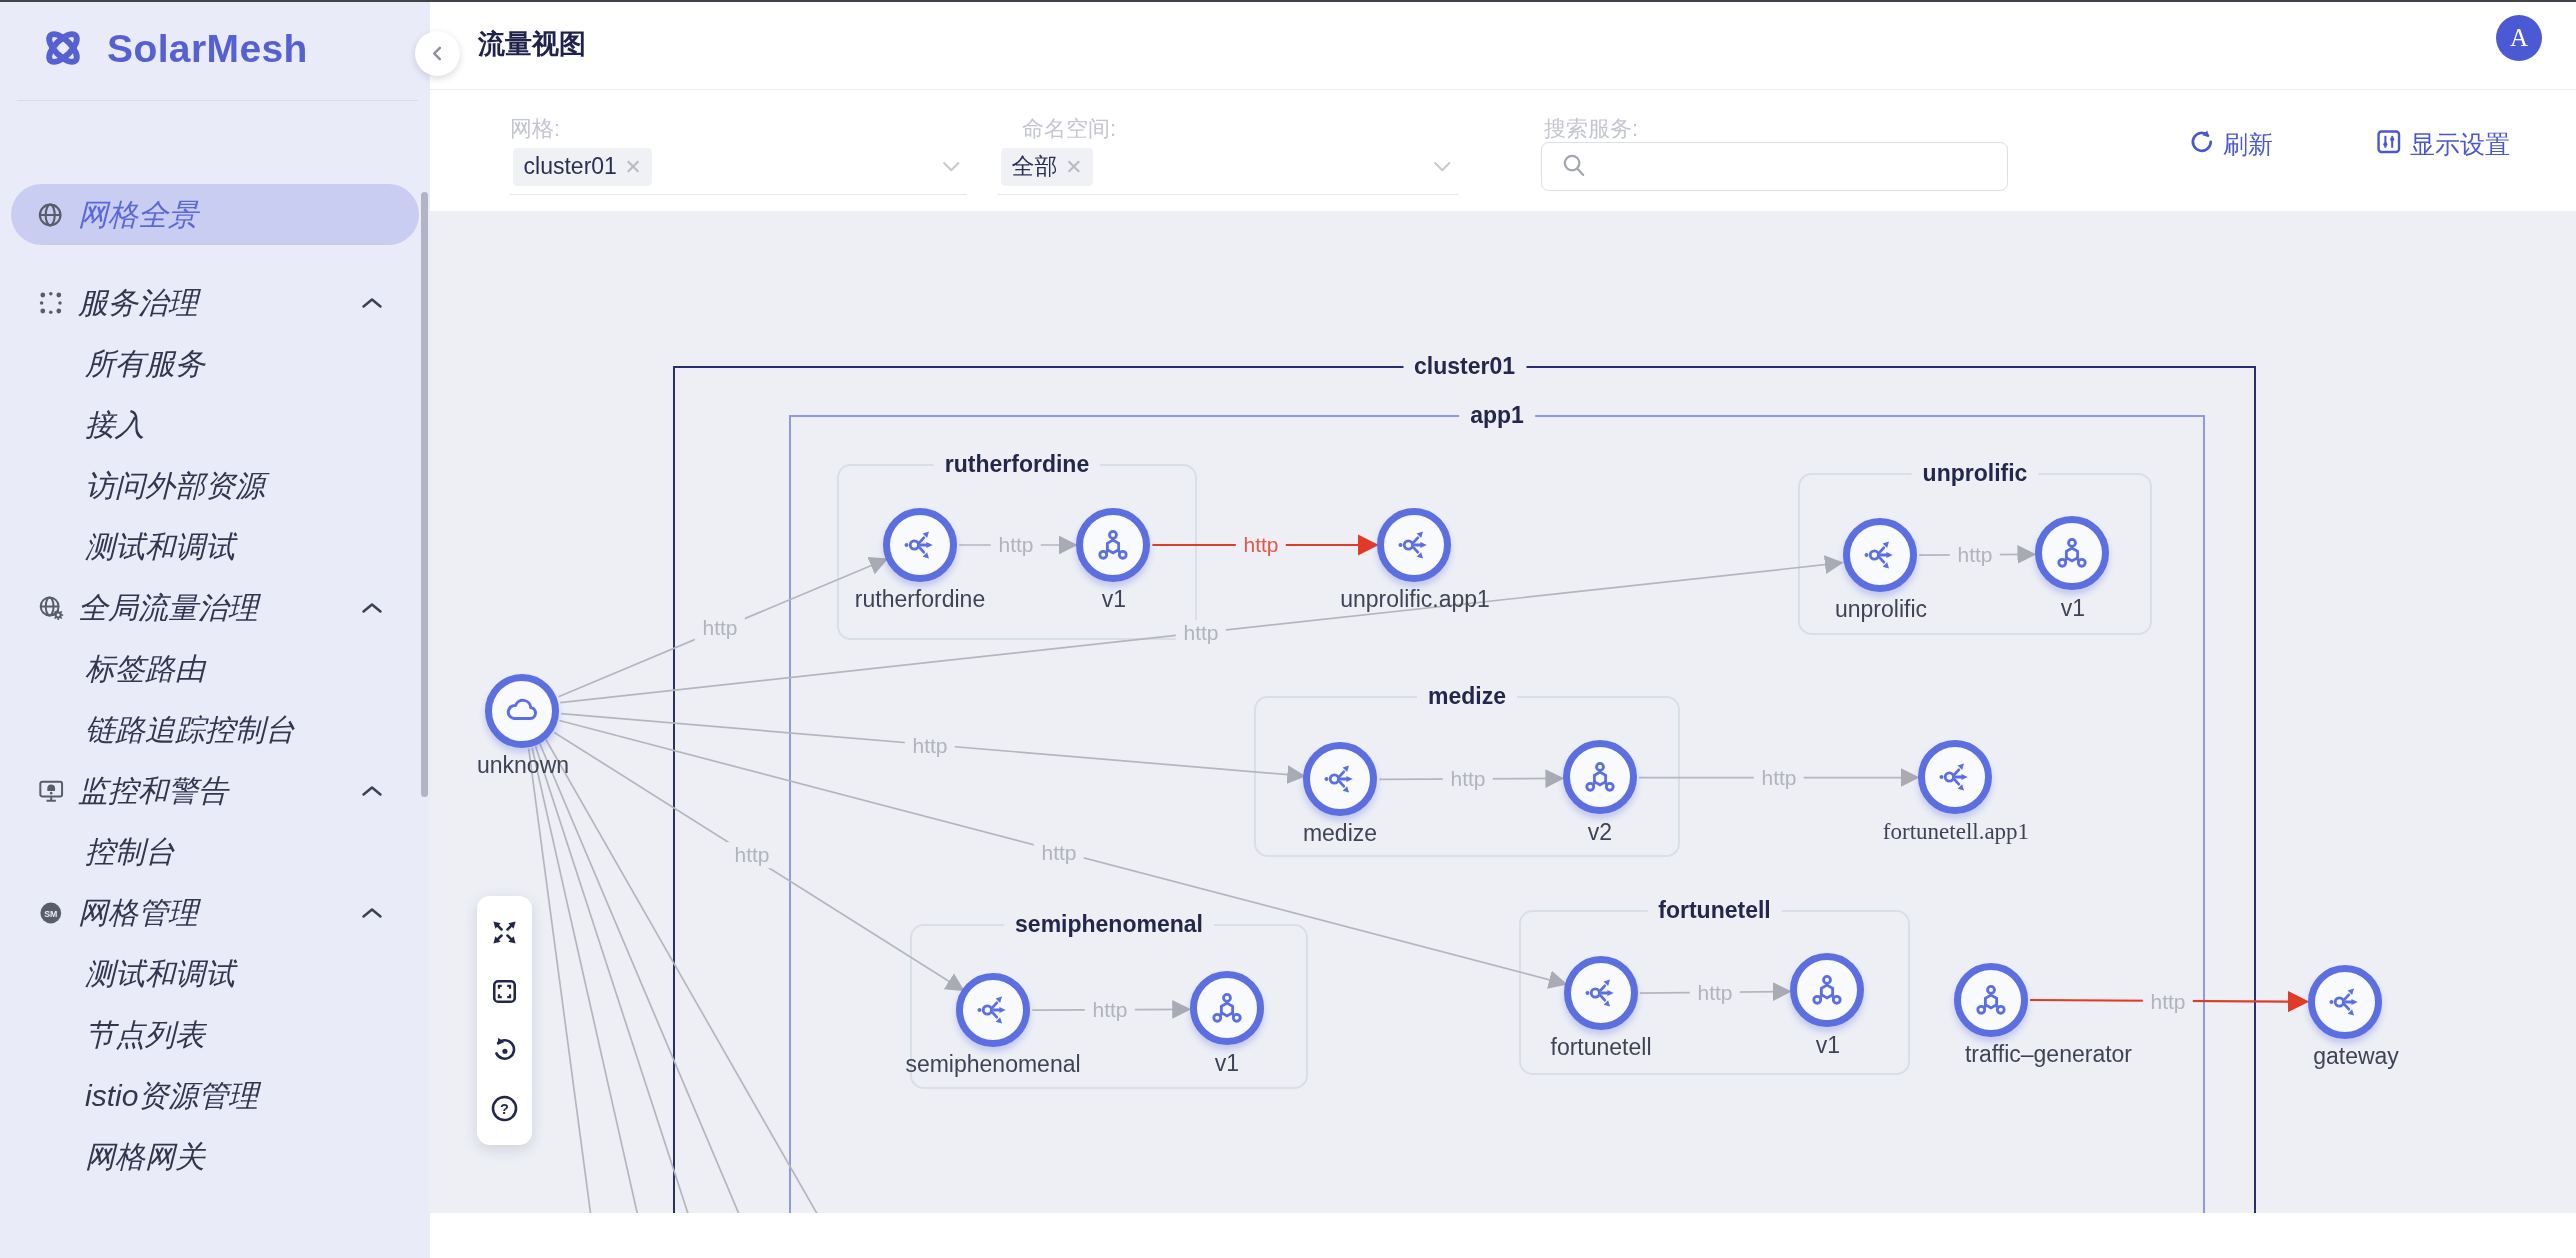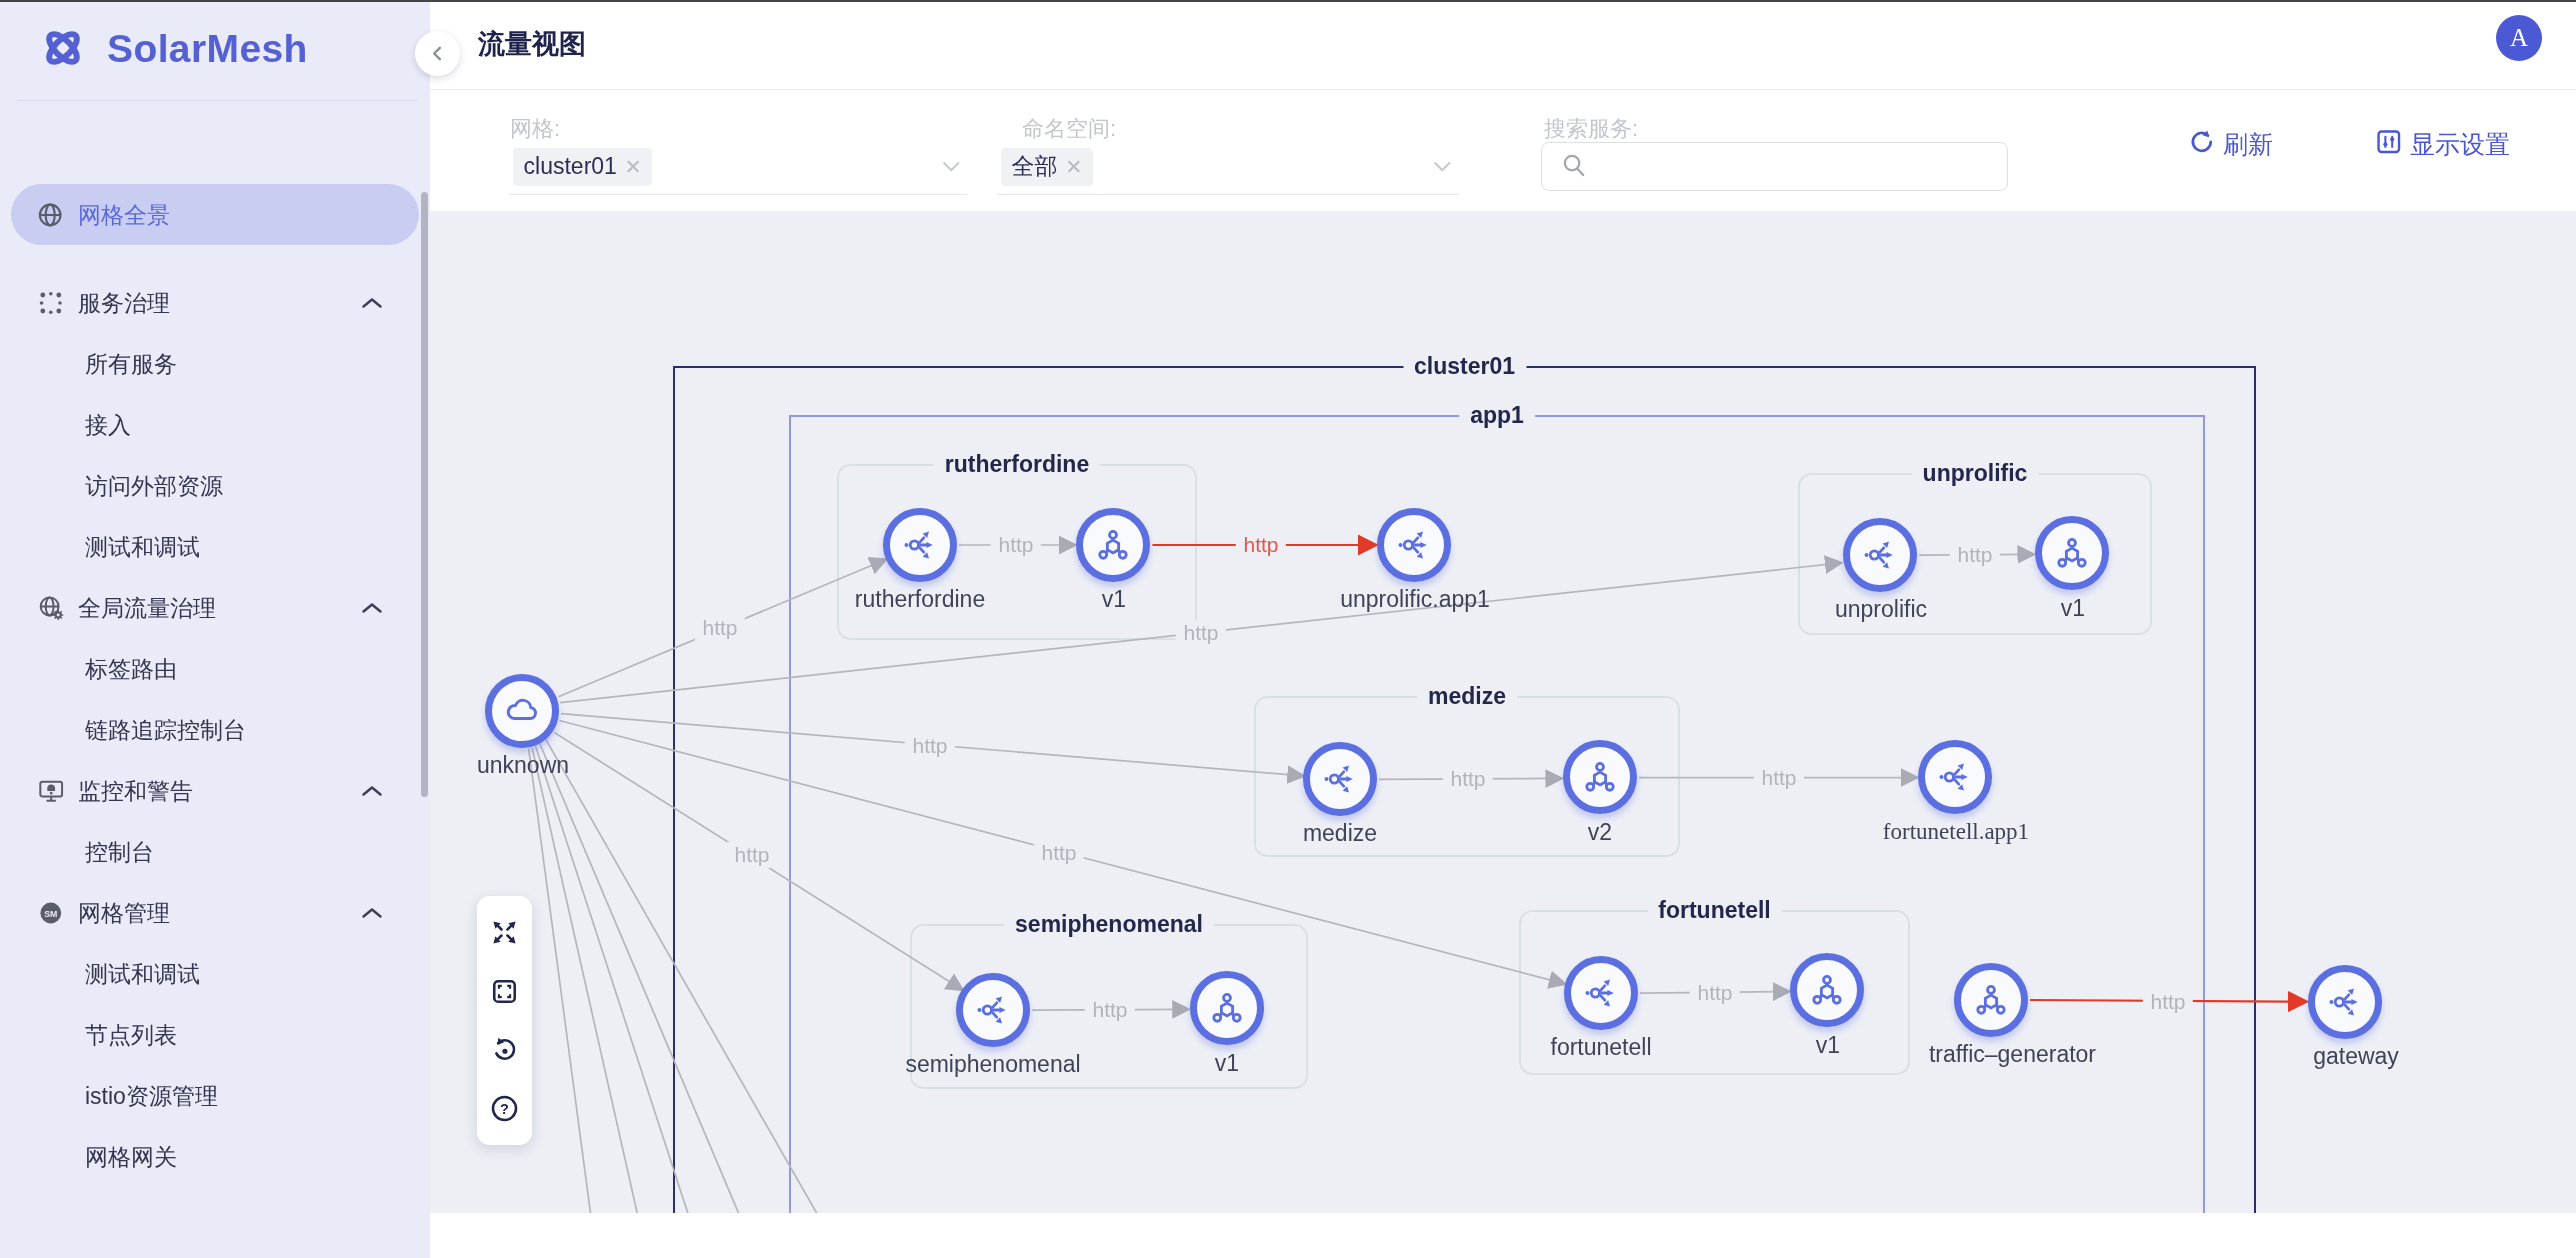--- a/index.html
+++ b/index.html
@@ -13,21 +13,21 @@
   #logo .brand{font-size:39px;font-weight:bold;color:#5560d2;letter-spacing:0.4px;}
   #side-divider{position:absolute;left:17px;top:100px;width:401px;height:0;border-top:1.7px solid #d9dbec;}
   #import-btn{position:absolute;left:61px;top:123px;height:49px;display:flex;align-items:stretch;
       background:#5b66d9;border-radius:7.7px;overflow:hidden;cursor:pointer;}
   #import-btn .main{display:flex;align-items:center;padding:0 22px;color:#fff;font-size:25px;}
   #import-btn .sep{width:1.7px;background:rgba(255,255,255,.38);margin:6.8px 0;}
   #import-btn .chev{display:flex;align-items:center;justify-content:center;width:48px;}
   #side-menu{position:absolute;left:0;top:184px;width:430px;}
   .mrow{position:relative;height:61px;}
   .mrow .mlabel{position:absolute;left:78px;top:50%;transform:translateY(-50%);
-      font-size:23px;color:#32364e;white-space:nowrap;}
+      font-size:30px;color:#32364e;white-space:nowrap;font-style:italic;}
   .mrow.child .mlabel{left:85px;}
   .mrow .micon{position:absolute;left:38px;top:50%;transform:translateY(-50%);line-height:0;}
   .mrow .mchev{position:absolute;right:47px;top:50%;transform:translateY(-50%);line-height:0;}
   .mrow.selected{height:61px;margin:0 11px 27px 11px;border-radius:31px;background:#c8cdf1;}
   .mrow.selected .micon{left:26.4px;}
   .mrow.selected .mlabel{left:67px;color:#5b68d8;}
   #side-scroll{position:absolute;right:1.7px;top:192px;width:7.7px;height:605px;border-radius:4.3px;background:#b2b4c3;}
 
   
   #header{position:absolute;left:430px;top:0;width:2146px;height:89px;background:#fff;
@@ -544,21 +544,21 @@
               <circle cx="24" cy="10.5" r="4.6"></circle>
               <circle cx="11" cy="37" r="4.6"></circle>
               <circle cx="37" cy="37" r="4.6"></circle>
               <path d="M24 17.5 L31.5 21.8 L31.5 30.2 L24 34.5 L16.5 30.2 L16.5 21.8 Z"></path>
               <line x1="24" y1="15.1" x2="24" y2="17.5"></line>
               <line x1="14.9" y1="33.8" x2="17.5" y2="31.4"></line>
               <line x1="33.1" y1="33.8" x2="30.5" y2="31.4"></line>
             </g>
           </svg></span>
       </div>
-      <div class="nlabel" style="left: 1562px; top: 830px; padding-left: 41px;">traffic–generator</div>
+      <div class="nlabel" style="left: 1598px; top: 830px; padding-left: 41px;">traffic–generator</div>
       <div class="node" style="left: 1878px; top: 754px;">
         <span style="line-height:0"><svg viewBox="0 0 48 48" width="36" height="36">
             <g fill="none" stroke="#5b6fe0" stroke-width="3.8" stroke-linecap="round">
               <circle cx="16.5" cy="24" r="5.5"></circle>
               <line x1="23.5" y1="20.5" x2="29" y2="14.5"></line>
               <line x1="25" y1="24" x2="32" y2="24"></line>
               <line x1="23.5" y1="27.5" x2="29" y2="33.5"></line>
             </g>
             <circle cx="6" cy="24" r="2.7" fill="#5b6fe0"></circle>
             <g fill="#5b6fe0">

